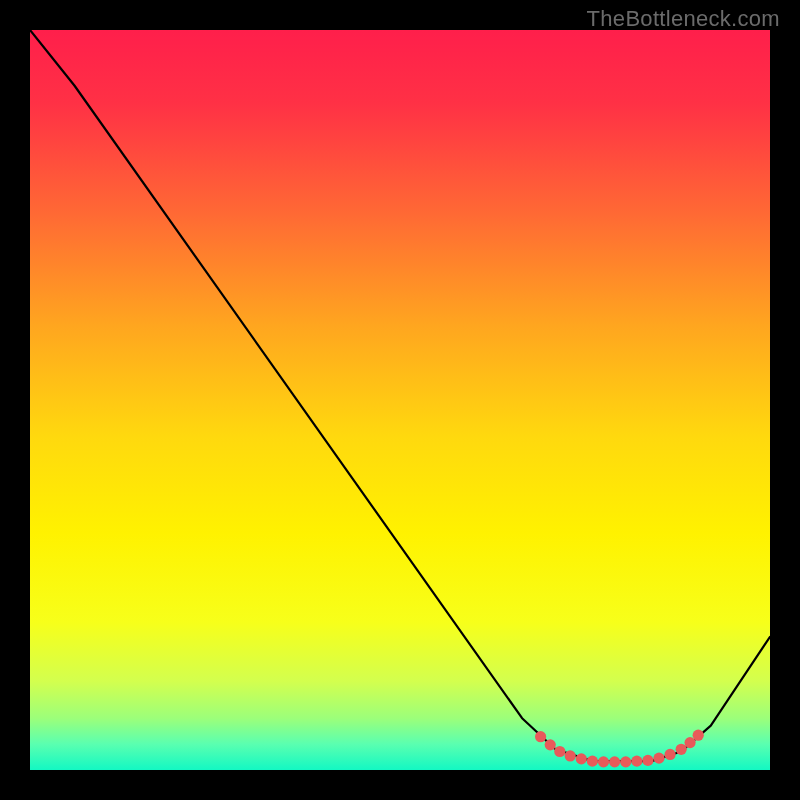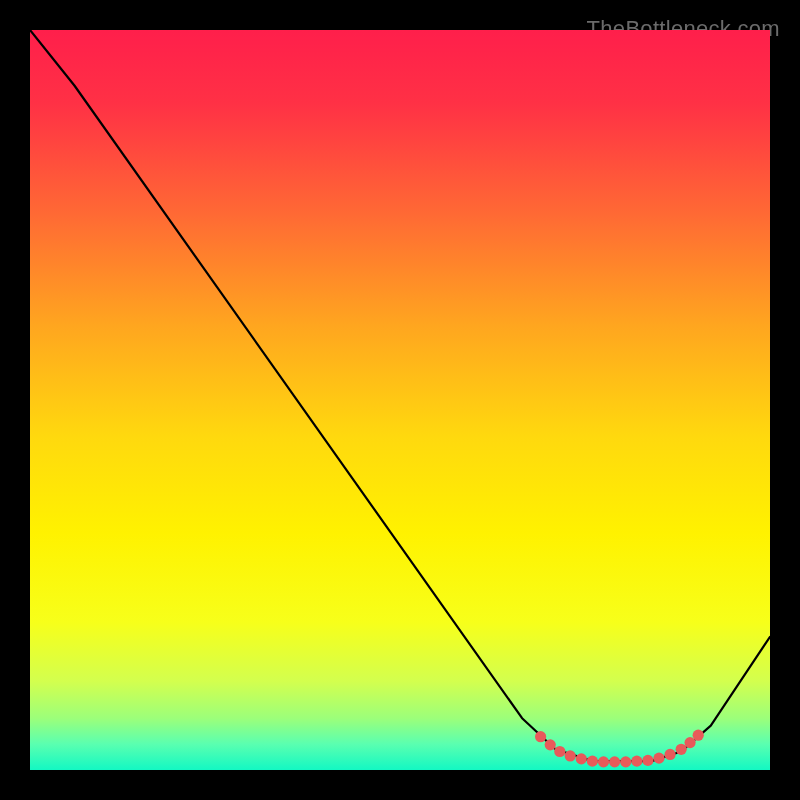--- a/index.html
+++ b/index.html
@@ -19,21 +19,21 @@
   .plot {
     position: absolute;
     left: 30px;
     top: 30px;
     width: 740px;
     height: 740px;
     overflow: hidden;
   }
   .watermark {
     position: absolute;
-    top: 16px;
+    top: 6px;
     right: 20px;
     color: #6b6b6b;
     font-size: 22px;
     letter-spacing: 0.3px;
     font-family: Arial, Helvetica, sans-serif;
   }
   svg { display: block; }
   .curve {
     fill: none;
     stroke: #000000;

